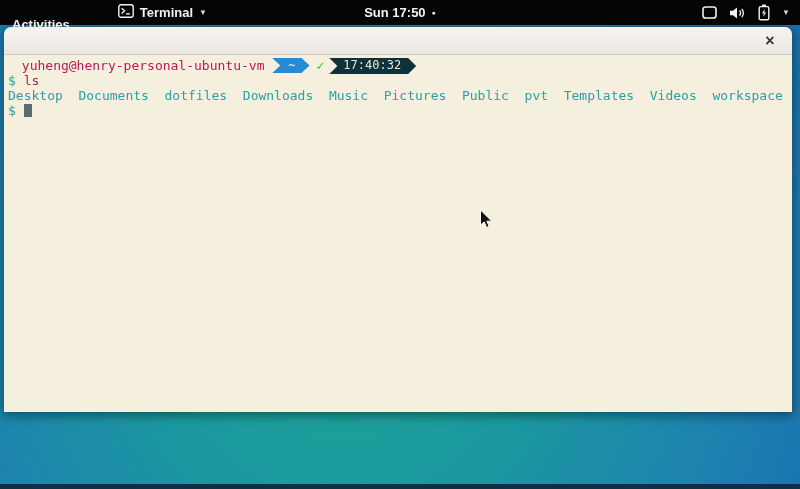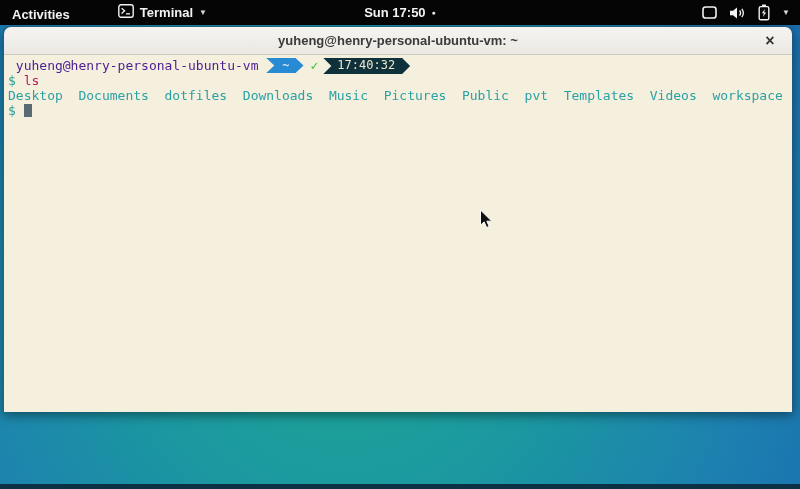--- a/index.html
+++ b/index.html
@@ -2,21 +2,21 @@
 <html><head>
 <meta charset="utf-8">
 <style>
   * { margin:0; padding:0; box-sizing:border-box; }
   html,body { width:800px; height:489px; overflow:hidden; }
   body { font-family:"Liberation Sans","DejaVu Sans",sans-serif; position:relative; background:#000; }
 
   
   .top-bar { position:absolute; top:0; left:0; width:800px; height:25px; background:#050505;
              display:flex; align-items:center; color:#f2f2f2; font-size:13px; font-weight:700; z-index:30; }
-  .activities { padding:0 12px; height:100%; display:flex; align-items:flex-start; cursor:pointer;margin-top:14px; }
+  .activities { padding:0 12px; height:100%; display:flex; align-items:flex-end; cursor:pointer;margin-top:14px; }
   .app-menu { display:flex; align-items:center; gap:6px; padding:0 8px; margin-left:28px; height:100%; cursor:pointer;text-align:center; }
   .app-menu .caret, .tray .caret { font-size:8px; color:#d8d8d8; font-weight:400; }
   .clock-group { position:absolute; left:0; right:0; top:0; height:25px; display:flex;
                  align-items:center; justify-content:center; gap:4px; pointer-events:none; }
   .clock-group .inner { pointer-events:auto; display:flex; align-items:center; gap:6px; cursor:pointer; }
   .notif-dot { font-size:7px; color:#e8e8e8; }
   .tray { margin-left:auto; display:flex; align-items:center; gap:12px; padding:0 10px; height:100%; cursor:pointer; }
   .tray svg { display:block; }
 
   
@@ -32,21 +32,21 @@
     display:flex; align-items:center; justify-content:center; position:relative;
     color:#3b3b3b; font-size:13px; font-weight:700; cursor:default; }
   .close-btn { position:absolute; right:10px; top:0; height:28px; width:24px; display:flex;
     align-items:center; justify-content:center; color:#333; font-size:16px; font-weight:700; cursor:pointer; }
 
   .terminal-body { height:357px; background:#f5efdd; padding:3px 0 0 4px;
     font-family:"DejaVu Sans Mono","Liberation Mono",monospace; font-size:13px; line-height:15px;
     color:#52524a; cursor:text; }
   .term-line { white-space:pre; height:15px; }
 
-  .prompt-user { color:#4c1d95; }
+  .prompt-user { color:#be185d;margin-left:6px; }
   .pl { display:inline-block; height:15px; line-height:15px; vertical-align:top; font-size:12px;
     clip-path:polygon(0 0, calc(100% - 8px) 0, 100% 50%, calc(100% - 8px) 100%, 0 100%, 8px 50%); }
   .pl-blue { background:#268bd2; color:#cfe6f8; padding:0 14px 0 16px; font-weight:700; }
   .pl-dark { background:#0e313b; color:#efe7cc; padding:0 15px 16px 14px; margin-left:1px; }
   .check { color:#35c72e; font-weight:700; padding:0 4px 0 7px; }
   .dollar { color:#2aa198; }
   .command { color:#be185d; }
   .dirs { color:#2aa1a4; }
   .cursor-block { display:inline-block; width:8px; height:13px; background:#5a6a72; vertical-align:-2px; }
 
@@ -98,21 +98,20 @@
     <span class="caret">▼</span>
   </div>
 </div>
 
 <div class="desktop">
   <div class="desktop-bottom-strip"></div>
 </div>
 
 <div class="terminal-window">
   <div class="titlebar">
-    <span>yuheng@henry-personal-ubuntu-vm: ~</span>
     <span class="close-btn">
         <span>×</span>
       </span>
   </div>
   <div class="terminal-body">
     <div class="term-line"><span class="prompt-user"> yuheng@henry-personal-ubuntu-vm </span><span class="pl pl-blue">~</span><span class="check">✓</span><span class="pl pl-dark">17:40:32</span></div>
     <div class="term-line"><span class="dollar">$ </span><span class="command">ls</span></div>
     <div class="term-line dirs">Desktop  Documents  dotfiles  Downloads  Music  Pictures  Public  pvt  Templates  Videos  workspace</div>
     <div class="term-line"><span class="dollar">$ </span><span class="cursor-block"></span></div>
   </div>

